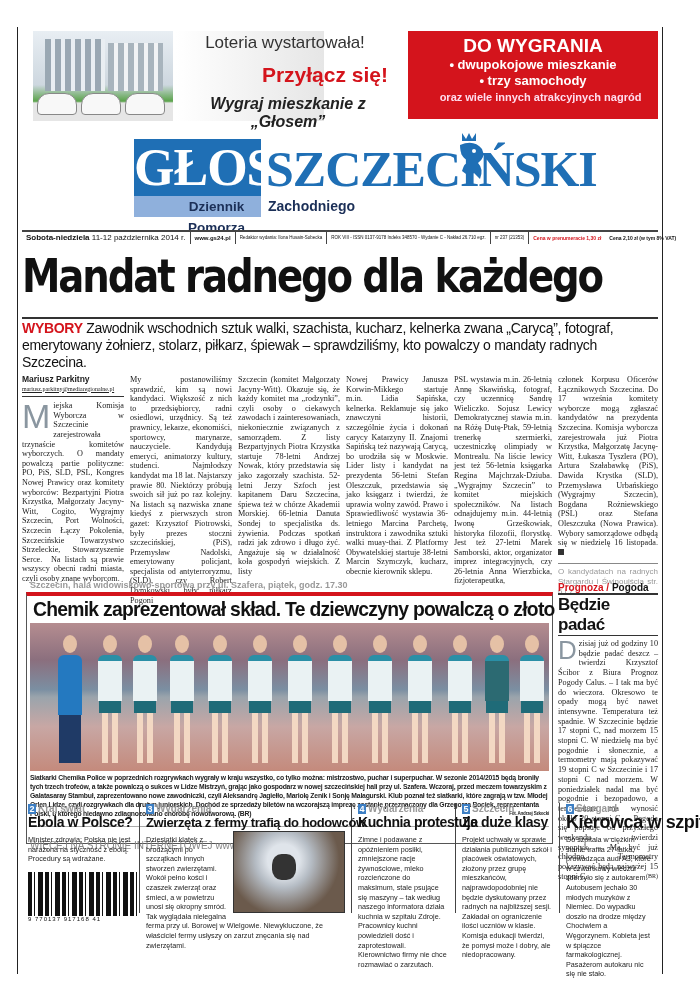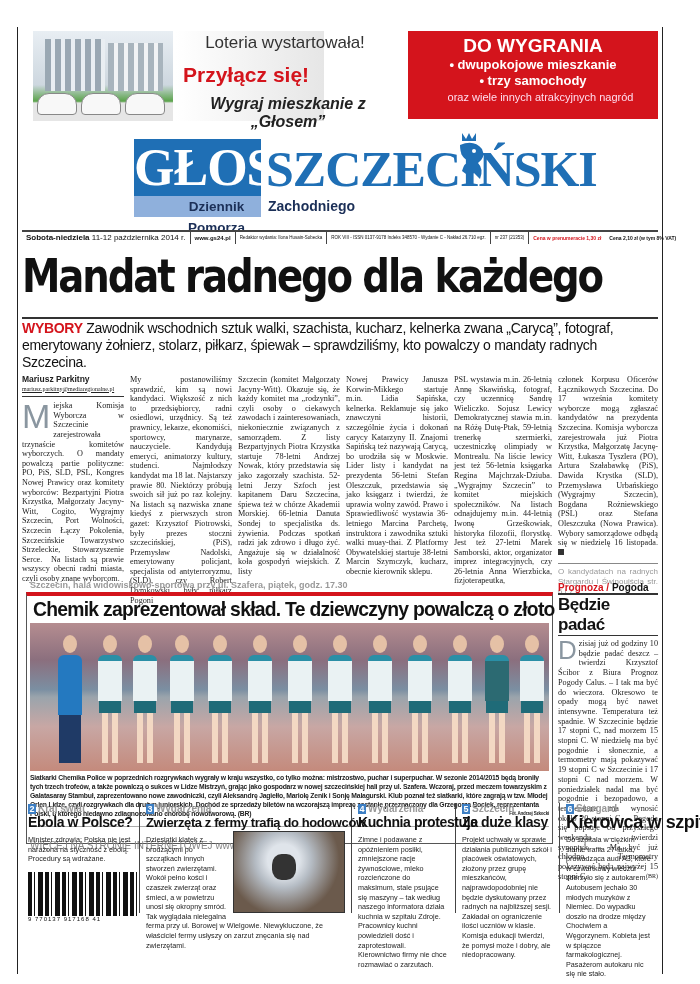--- a/index.html
+++ b/index.html
@@ -7,26 +7,26 @@
   body{font-family:"Liberation Sans",sans-serif;color:#111;position:relative;}
   .page{position:absolute;left:17px;top:27px;width:646px;height:947px;border-left:1px solid #222;border-right:1px solid #222;}
   
   .ad{position:absolute;left:5px;top:2px;width:638px;height:95px;}
   .ad-img{position:absolute;left:10px;top:2px;width:140px;height:90px;background:linear-gradient(#e8eef3,#cdd7df 60%,#5aa34a 78%,#e6e6e6 80%);}
   .ad-bld{position:absolute;left:12px;top:8px;width:60px;height:52px;background:repeating-linear-gradient(90deg,#9aa8b3 0 6px,#e9eef2 6px 10px);}
   .ad-bld2{position:absolute;left:75px;top:12px;width:55px;height:48px;background:repeating-linear-gradient(90deg,#a8b4bd 0 6px,#f1f3f5 6px 10px);}
   .ad-car{position:absolute;top:62px;width:40px;height:22px;border-radius:12px 12px 4px 4px;background:#f8f8f8;border:1px solid #888;}
   .ad-mid{position:absolute;left:153px;top:2px;width:148px;height:90px;background:linear-gradient(90deg,#fff,#e6e6e6);}
   .ad-l1{position:absolute;left:162px;top:4px;font-size:17px;color:#333;width:200px;text-align:center;}
-  .ad-l2{position:absolute;left:160px;top:34px;font-size:21px;font-weight:bold;color:#d4141c;width:205px;text-align:left;}
+  .ad-l2{position:absolute;left:160px;top:34px;font-size:21px;font-weight:bold;color:#d4141c;width:205px;text-align:right;}
   .ad-l3{position:absolute;left:150px;top:66px;font-size:16px;font-weight:bold;color:#222;width:230px;text-align:center;font-style:italic;}
   .ad-red{position:absolute;left:385px;top:2px;width:250px;height:88px;background:#d4141c;color:#fff;text-align:center;}
   .ad-red .h{font-size:19px;font-weight:bold;margin-top:4px;}
   .ad-red .b{font-size:13px;font-weight:bold;line-height:16px;}
-  .ad-red .s{font-size:11px;font-weight:normal;color:#fde;margin-top:2px;padding-left:15px;}
+  .ad-red .s{font-size:11px;font-weight:bold;color:#fde;margin-top:2px;padding-left:15px;}
   
   .mast{position:absolute;left:0;top:110px;width:646px;height:90px;}
   .glos-box{position:absolute;left:116px;top:2px;width:127px;height:57px;background:#1f6fb5;color:#fff;font-family:"Liberation Serif",serif;font-weight:bold;font-size:52px;line-height:57px;text-align:center;letter-spacing:-1px;}
   .dziennik{position:absolute;left:116px;top:59px;width:127px;height:21px;background:#8fb0dc;color:#1b2f57;font-weight:bold;font-size:13.5px;line-height:21px;text-align:center;padding-left:38px;}
   .szcz{position:absolute;left:248px;top:6px;color:#1f6fb5;font-family:"Liberation Serif",serif;font-weight:bold;font-size:50px;line-height:52px;letter-spacing:-1px;}
   .zach{position:absolute;left:250px;top:61px;color:#1b2f57;font-weight:bold;font-size:14px;}
   .griffin{position:absolute;left:430px;top:-6px;width:42px;height:50px;}
   
   .info{position:absolute;left:4px;top:203px;width:636px;height:14px;border-top:2px solid #444;font-size:8px;line-height:12px;display:flex;white-space:nowrap;}
   .info span{padding:0 4px;border-right:1px solid #444;}

